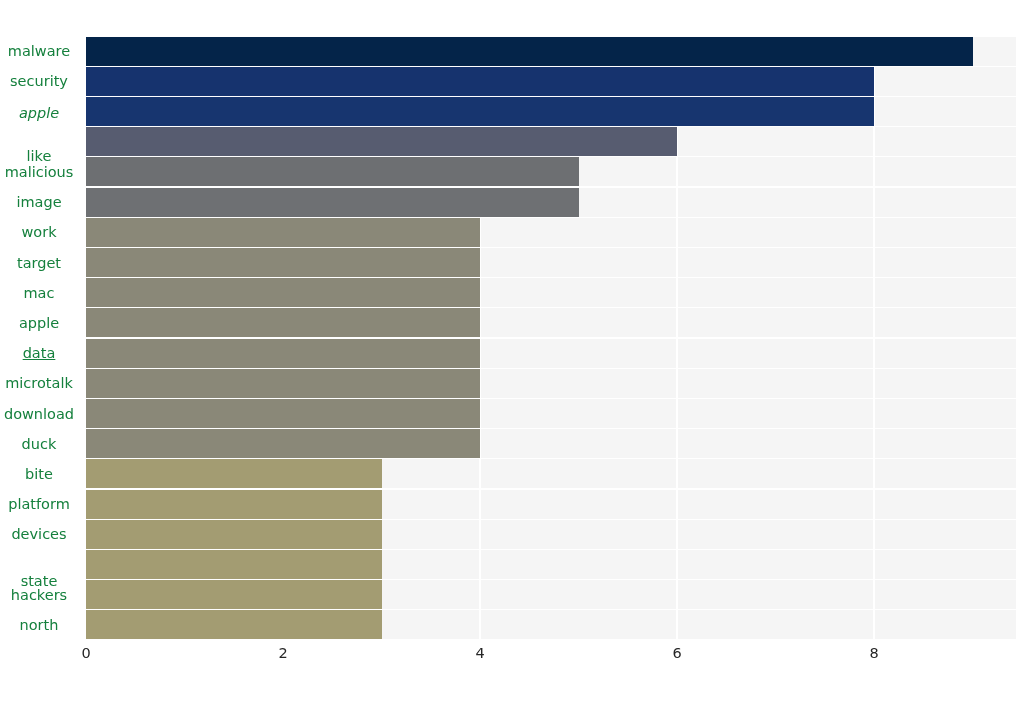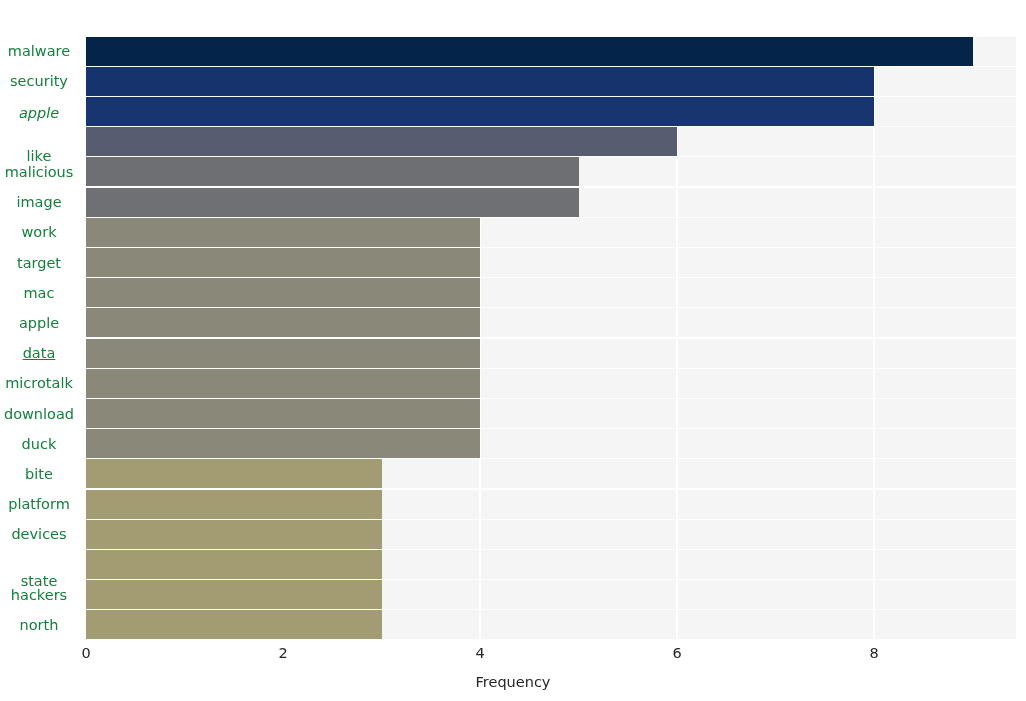--- a/index.html
+++ b/index.html
@@ -186,15 +186,14 @@
       <div class="ytick" style="top: 550.7px;">hackers</div>
       <div class="ytick" style="top: 580.9px;">north</div>
     </div>
   <div id="xlabels">
       <div class="xtick" style="left: 86px;">0</div>
       <div class="xtick" style="left: 283.034px;">2</div>
       <div class="xtick" style="left: 480.068px;">4</div>
       <div class="xtick" style="left: 677.102px;">6</div>
       <div class="xtick" style="left: 874.136px;">8</div>
     </div>
-  <div id="xaxis-title">Frequency</div>
 
 </div>
 
 </body></html>

